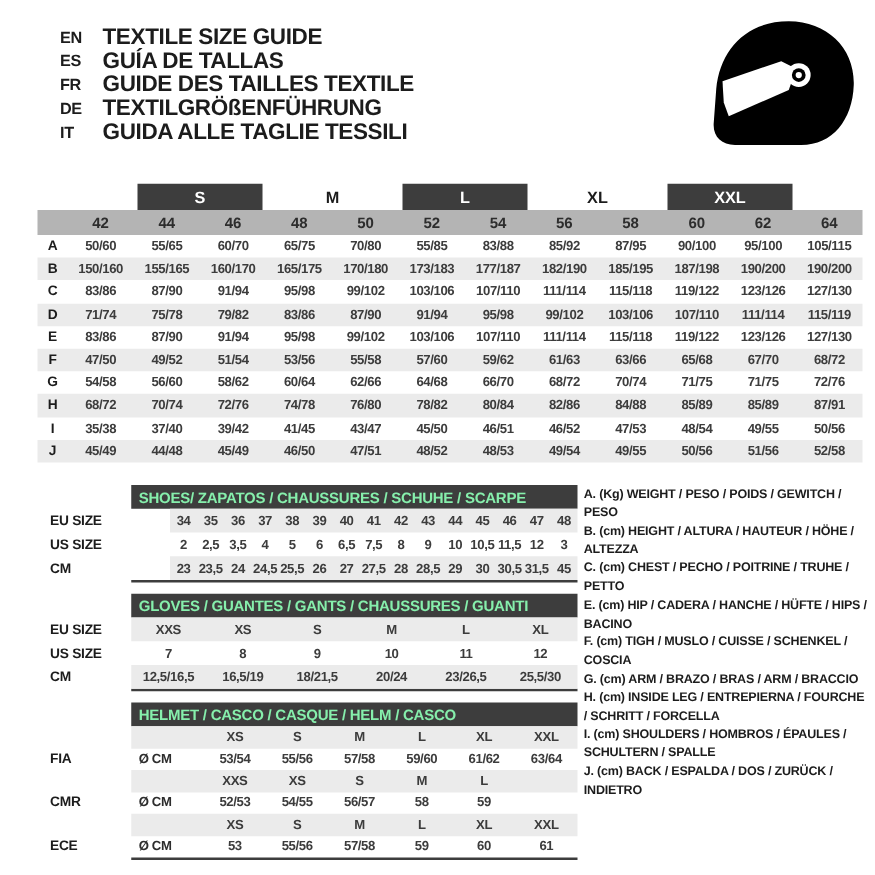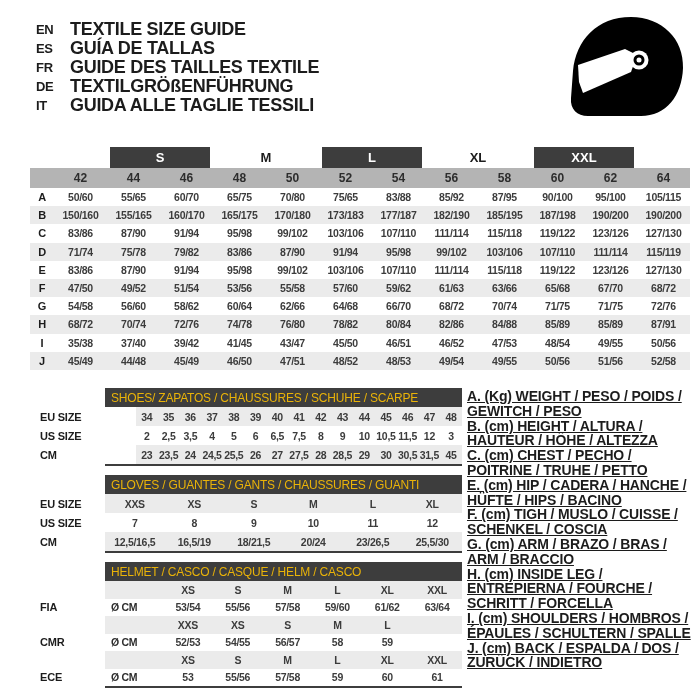--- a/index.html
+++ b/index.html
@@ -2,21 +2,21 @@
 <html><head>
 <meta charset="utf-8">
 <style>
   html,body{margin:0;padding:0;}
   body{
     width:700px;height:700px;position:relative;background:#ffffff;
     font-family:"Liberation Sans", sans-serif;color:#222;
     -webkit-font-smoothing:antialiased;
   }
   
-  .lang-block{position:absolute;left:36px;top:20px;}
+  .lang-block{position:absolute;left:48px;top:20px;}
   .lang-row{display:flex;height:19px;align-items:center;}
   .lang-code{width:34px;font-weight:bold;font-size:13px;letter-spacing:-0.3px;color:#1c1c1c;}
   .lang-title{font-weight:bold;font-size:18px;letter-spacing:-0.3px;color:#1c1c1c;}
   .helmet-logo{position:absolute;left:563px;top:14px;width:125px;height:108px;}
   
   .main-table{position:absolute;left:30px;top:147px;width:660px;}
   .grid13{display:grid;grid-template-columns:24px repeat(12,1fr);}
   .group-row{height:21px;}
   .group-row .sp2{grid-column:span 2;}
   .gbox{grid-column:span 2;background:#3d3d3d;color:#fff;display:flex;align-items:center;justify-content:center;
@@ -30,39 +30,39 @@
   .mrow .cell{display:flex;align-items:center;justify-content:center;font-weight:bold;font-size:10.5px;
               letter-spacing:-0.3px;color:#3c3c3c;white-space:nowrap;}
   .mrow .lbl{font-size:11px;color:#1c1c1c;}
   
   .bottom-section{position:absolute;left:30px;top:388px;width:432px;}
   .btable{display:flex;margin-bottom:9px;}
   .btable-labels{width:75px;padding-top:19px;box-sizing:border-box;}
   .blabel{height:19px;display:flex;align-items:center;font-weight:bold;font-size:11px;
           letter-spacing:-0.2px;color:#1c1c1c;padding-left:10px;box-sizing:border-box;}
   .btable-body{width:357px;border-bottom:2px solid #3d3d3d;}
-  .bheader{height:19px;background:#3d3d3d;color:#eab308;font-weight:normal;font-size:12px;
+  .bheader{height:19px;background:#3d3d3d;color:#86efac;font-weight:bold;font-size:12px;
            letter-spacing:-0.2px;display:flex;align-items:center;padding-left:6px;box-sizing:border-box;white-space:nowrap;}
   .brow{display:grid;height:19px;}
   .brow.stripe{background:#ebebeb;}
   .brow .cell{display:flex;align-items:center;justify-content:center;font-weight:bold;font-size:10.5px;
               letter-spacing:-0.3px;color:#3c3c3c;white-space:nowrap;}
   .cols15{grid-template-columns:repeat(15,1fr);margin-left:31px;}
   .cols6{grid-template-columns:repeat(6,1fr);}
   
   .hrow{display:grid;grid-template-columns:58px repeat(6,1fr);height:17.5px;}
   .hrow.stripe{background:#ebebeb;}
   .hrow .cell{display:flex;align-items:center;justify-content:center;font-weight:bold;font-size:10.5px;
               letter-spacing:-0.3px;color:#3c3c3c;white-space:nowrap;}
   .hrow .unit{justify-content:flex-start;padding-left:6px;box-sizing:border-box;color:#2d2d2d;}
   .helmet-labels .hlabel-spacer{height:17.5px;}
   .helmet-labels .blabel{height:17.5px;}
   
   .legend{position:absolute;left:467px;top:389px;width:229px;}
-  .legend-item{font-weight:bold;font-size:14px;line-height:14.8px;letter-spacing:-0.15px;color:#1c1c1c;text-decoration:underline;}
+  .legend-item{font-weight:bold;font-size:10px;line-height:14.8px;letter-spacing:-0.15px;color:#1c1c1c;}
 </style>
 </head>
 <body>
 
 <div class="lang-block">
   <div class="lang-row">
     <span class="lang-code">EN</span>
     <span class="lang-title">TEXTILE SIZE GUIDE</span>
   </div>
   <div class="lang-row">
@@ -117,21 +117,21 @@
       <div class="cell">64</div>
     </div>
   <div>
       <div class="grid13 mrow">
         <div class="cell lbl">A</div>
         <div class="cell val">50/60</div>
         <div class="cell val">55/65</div>
         <div class="cell val">60/70</div>
         <div class="cell val">65/75</div>
         <div class="cell val">70/80</div>
-        <div class="cell val">75/65</div>
+        <div class="cell val">55/85</div>
         <div class="cell val">83/88</div>
         <div class="cell val">85/92</div>
         <div class="cell val">87/95</div>
         <div class="cell val">90/100</div>
         <div class="cell val">95/100</div>
         <div class="cell val">105/115</div>
       </div>
       <div class="grid13 mrow stripe">
         <div class="cell lbl">B</div>
         <div class="cell val">150/160</div>

